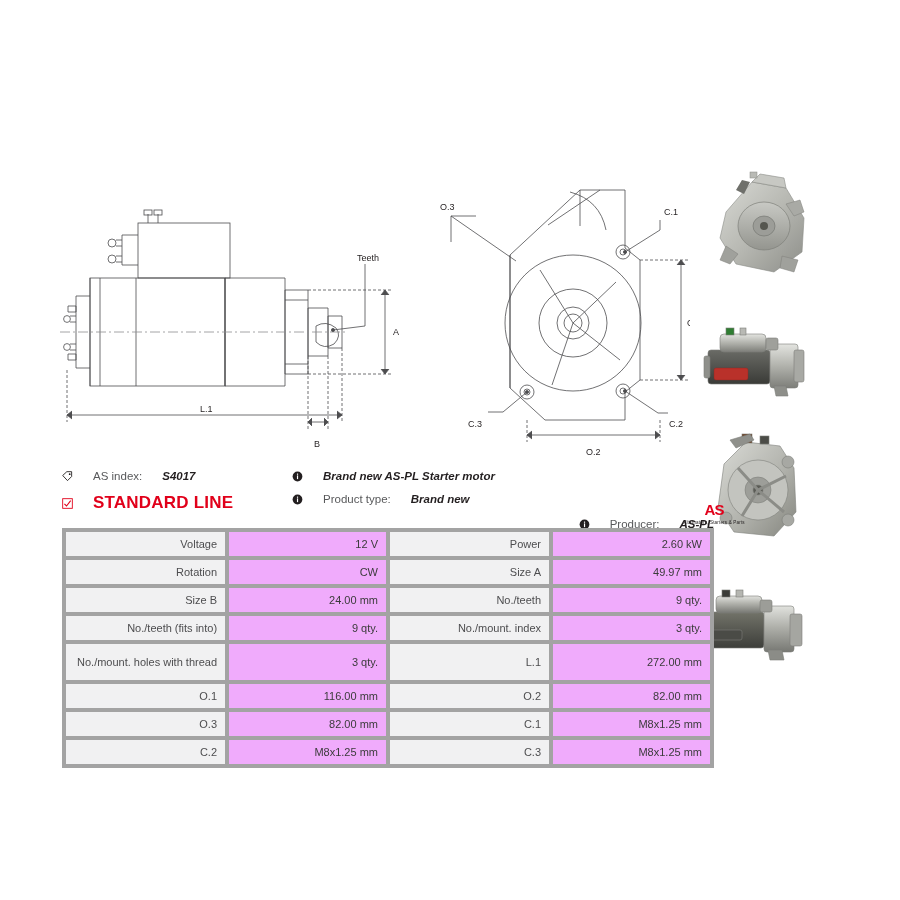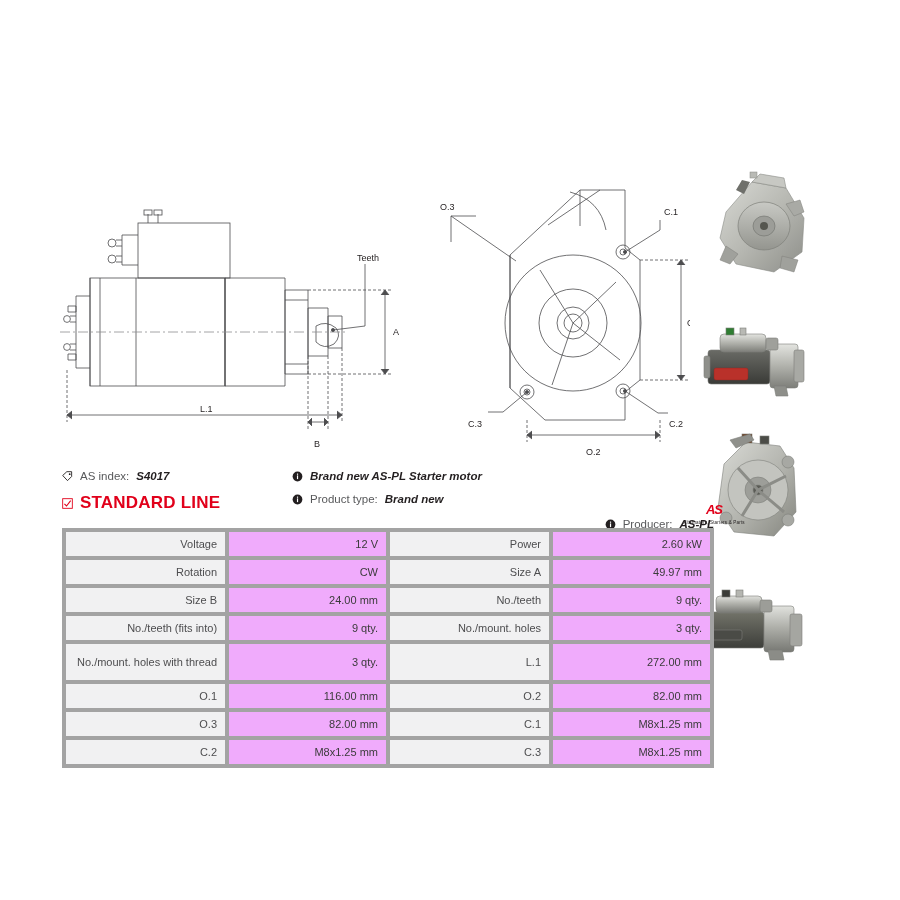--- a/index.html
+++ b/index.html
@@ -51,43 +51,42 @@
   .inforow {
     position: absolute;
     left: 62px;
     top: 470px;
     width: 652px;
     font-size: 11.5px;
   }
   .inforow .col1 { position: absolute; left: 0; top: 0; width: 230px; }
   .inforow .col2 { position: absolute; left: 230px; top: 0; width: 230px; }
   .inforow .col3 { position: absolute; left: 460px; top: 0; width: 192px; text-align: right; margin-top: 48px; }
-  .infoline { display: flex; align-items: center; gap: 7px; margin-bottom: 11px; }
+  .infoline { display: flex; align-items: center; gap: 20px; margin-bottom: 11px; }
   .infoline.right { justify-content: flex-end; }
   .lbl { color: #58595b; }
   .val { font-weight: bold; color: #231f20; font-style: italic; }
   .tag-icon svg, .i-icon svg, .check-icon svg { display: block; }
   .stdline {
     color: #e1001a;
     font-weight: bold;
     font-size: 17px;
     letter-spacing: .2px;
   }
   .aslogo {
     position: absolute;
     left: 592px;
     top: 30px;
     width: 120px;
     text-align: center;
   }
   .aslogo .as {
     color: #e1001a;
     font-weight: bold;
-    font-style: italic;
-    font-size: 13px;
+    font-size: 15px;
     line-height: 19px;
     letter-spacing: -1px;
   }
   .aslogo .sub {
     color: #231f20;
     font-size: 4.6px;
     letter-spacing: .15px;
     margin-top: 1px;
   }
 
@@ -472,21 +471,21 @@
       </tr>
       <tr>
         <td class="k">Size B</td>
         <td class="v">24.00 mm</td>
         <td class="k">No./teeth</td>
         <td class="v">9 qty.</td>
       </tr>
       <tr>
         <td class="k">No./teeth (fits into)</td>
         <td class="v">9 qty.</td>
-        <td class="k">No./mount. holes</td>
+        <td class="k">No./mount. index</td>
         <td class="v">3 qty.</td>
       </tr>
       <tr class="tall">
         <td class="k">No./mount. holes with thread</td>
         <td class="v">3 qty.</td>
         <td class="k">L.1</td>
         <td class="v">272.00 mm</td>
       </tr>
       <tr>
         <td class="k">O.1</td>

